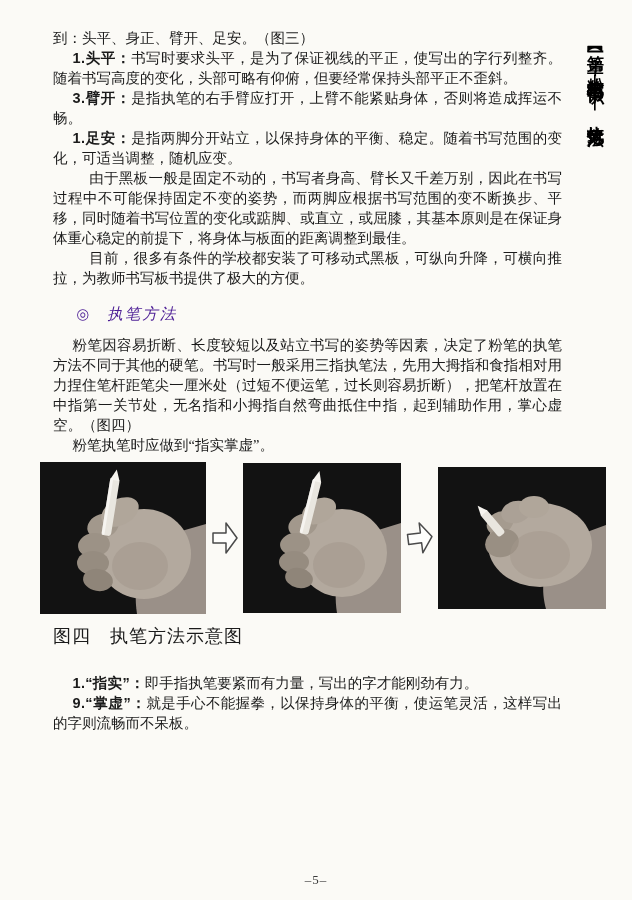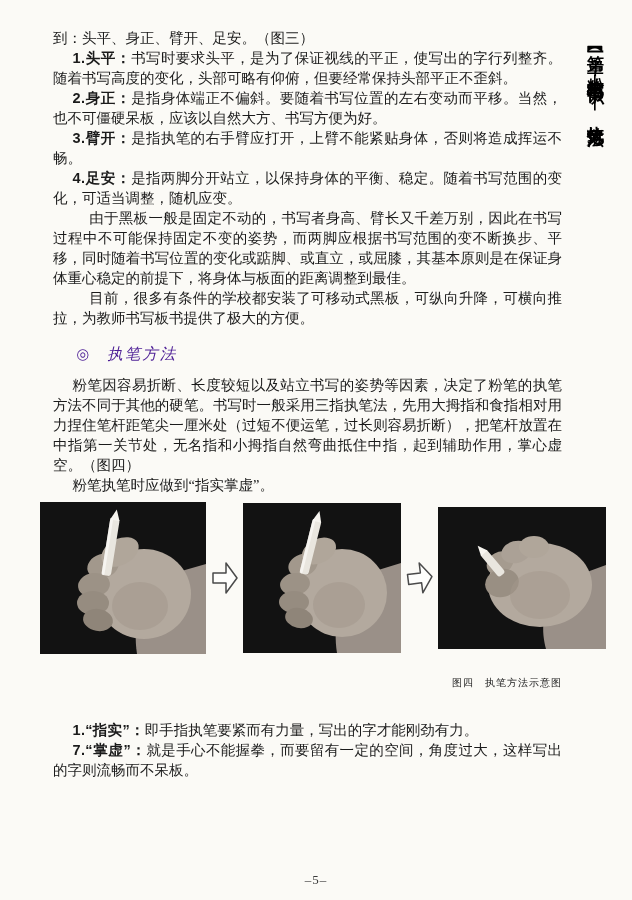--- a/index.html
+++ b/index.html
@@ -40,23 +40,23 @@
   .figure-row {
     margin:7px 0 0 -13px;
     width:566px;
     display:flex; align-items:center; justify-content:space-between;
   }
   .photo { display:block; flex:0 0 auto; }
   .arrow { display:block; flex:0 0 auto; }
   .arrow.tilt { transform:rotate(-7deg); }
 
   .figure-caption {
-    margin-top:19px;
-    text-align:right;
-    font-size:10px;
+    margin-top:12px;
+    text-align:left;
+    font-size:18px;
     letter-spacing:1px;
   }
 
   .after-figure { margin-top:27px; }
 
   .sidebar {
     position:absolute;
     top:40px; right:25px;
     writing-mode:vertical-rl;
     text-orientation:mixed;
@@ -81,25 +81,24 @@
 <body>
 
 <div class="page">
 
   <div class="content">
 
     <p class="para no-indent">到：头平、身正、臂开、足安。（图三）</p>
 
     <p class="para"><span class="lbl">1.头平：</span><span>书写时要求头平，是为了保证视线的平正，使写出的字行列整齐。随着书写高度的变化，头部可略有仰俯，但要经常保持头部平正不歪斜。</span></p>
 
-    <p class="para"><span class="lbl">2.身正：</span><span>是指身体端正不偏斜。要随着书写位置的左右变动而平移。当然，也不可僵硬呆板，应该以自然大方、书写方便为好。</span></p>
 
     <p class="para"><span class="lbl">3.臂开：</span><span>是指执笔的右手臂应打开，上臂不能紧贴身体，否则将造成挥运不畅。</span></p>
 
-    <p class="para"><span class="lbl">4.足安：</span><span>是指两脚分开站立，以保持身体的平衡、稳定。随着书写范围的变化，可适当调整，随机应变。</span></p>
+    <p class="para"><span class="lbl">1.足安：</span><span>是指两脚分开站立，以保持身体的平衡、稳定。随着书写范围的变化，可适当调整，随机应变。</span></p>
 
     <p class="para deep">由于黑板一般是固定不动的，书写者身高、臂长又千差万别，因此在书写过程中不可能保持固定不变的姿势，而两脚应根据书写范围的变不断换步、平移，同时随着书写位置的变化或踮脚、或直立，或屈膝，其基本原则是在保证身体重心稳定的前提下，将身体与板面的距离调整到最佳。</p>
 
     <p class="para deep">目前，很多有条件的学校都安装了可移动式黑板，可纵向升降，可横向推拉，为教师书写板书提供了极大的方便。</p>
 
     <div class="heading">
       <span class="marker">◎</span><span class="heading-title">执笔方法</span>
     </div>
 
     <p class="para">粉笔因容易折断、长度较短以及站立书写的姿势等因素，决定了粉笔的执笔方法不同于其他的硬笔。书写时一般采用三指执笔法，先用大拇指和食指相对用力捏住笔杆距笔尖一厘米处（过短不便运笔，过长则容易折断），把笔杆放置在中指第一关节处，无名指和小拇指自然弯曲抵住中指，起到辅助作用，掌心虚空。（图四）</p>
@@ -164,21 +163,21 @@
           <polygon points="47,44 55.5,44 51,34" fill="#f7f5f0"></polygon>
         </g>
       </svg>
 
     </div>
 
     <div class="figure-caption">图四　执笔方法示意图</div>
 
     <p class="para after-figure"><span class="lbl">1.“指实”：</span><span>即手指执笔要紧而有力量，写出的字才能刚劲有力。</span></p>
 
-    <p class="para"><span class="lbl">7.“掌虚”：</span><span>就是手心不能握拳，而要留有一定的空间，角度过大，这样写出的字则流畅而不呆板。</span></p>
+    <p class="para"><span class="lbl">9.“掌虚”：</span><span>就是手心不能握拳，以保持身体的平衡，使运笔灵活，这样写出的字则流畅而不呆板。</span></p>
 
 
   </div>
 
   <div class="sidebar">【第一章　粉笔字书写常识——执笔方法】</div>
 
   <div class="footer">–5–</div>
 
 </div>
 

